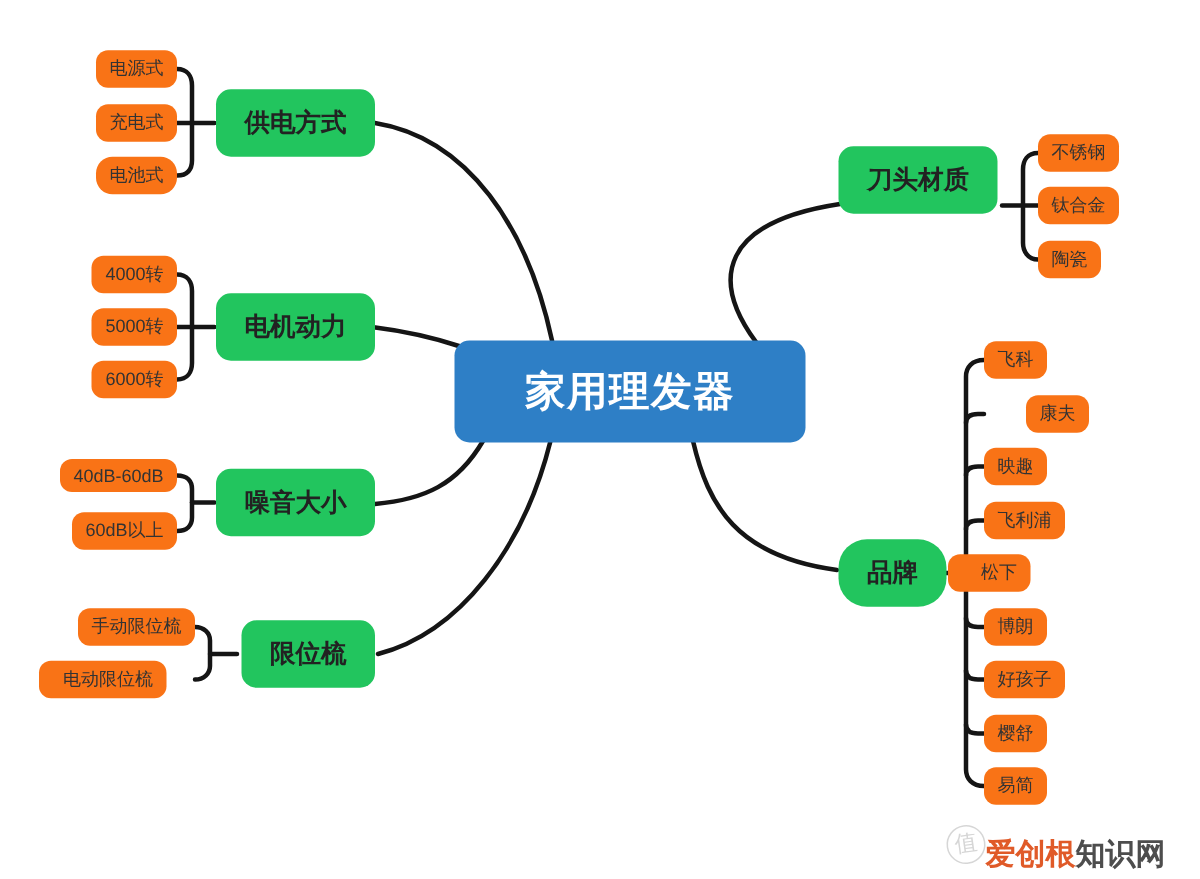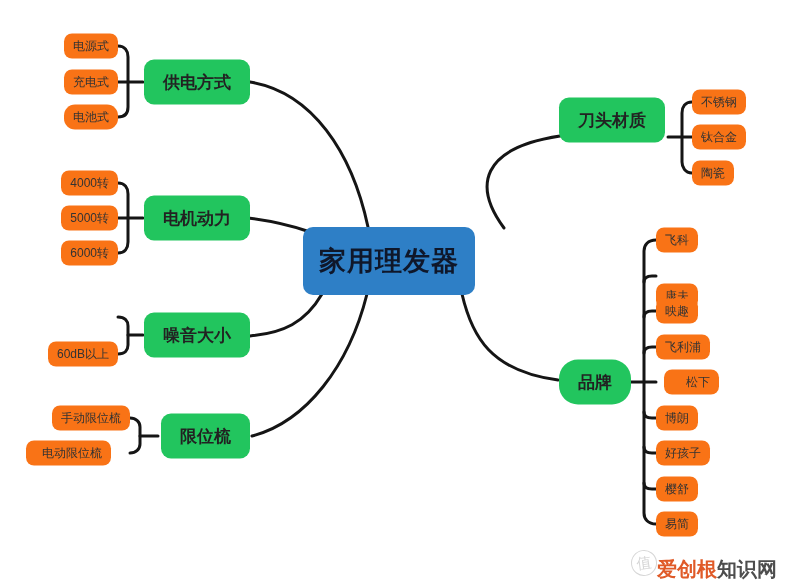--- a/index.html
+++ b/index.html
@@ -9,23 +9,23 @@
     background:#ffffff;
     overflow:hidden;
     font-family:"Liberation Sans","DejaVu Sans",sans-serif;
   }
   .wires{position:absolute;left:0;top:0;z-index:1;}
   .wires path{fill:none;stroke:#151515;stroke-width:3;stroke-linecap:round;stroke-linejoin:round;}
 
   .node{position:absolute;z-index:2;box-sizing:border-box;white-space:nowrap;transform:translateY(-50%);}
 
   .central{
-    background:#2E7FC6;color:#0f172a;
+    background:#2E7FC6;color:#ffffff;
     font-size:27px;font-weight:600;letter-spacing:1px;
-    padding:16px 16px;border-radius:10px;
+    padding:16px 47px;border-radius:10px;
   }
   .branch{
     background:#22c55e;color:#222222;
     font-size:17px;font-weight:600;
     padding:11px 19px;border-radius:10px;
   }
   .leaf{
     background:#f97316;color:#333333;
     font-size:12px;font-weight:400;
     padding:4px 9px;border-radius:8px;
@@ -94,37 +94,38 @@
   <div class="node leaf" style="right:682px;top:46px;">电源式</div>
   <div class="node leaf" style="right:682px;top:82px;">充电式</div>
   <div class="node leaf" style="right:682px;top:117px;border-radius:11px;">电池式</div>
 
   <div class="node branch" style="right:550px;top:218px;">电机动力</div>
   <div class="node leaf" style="right:682px;top:183px;">4000转</div>
   <div class="node leaf" style="right:682px;top:218px;">5000转</div>
   <div class="node leaf" style="right:682px;top:253px;">6000转</div>
 
   <div class="node branch" style="right:550px;top:335px;">噪音大小</div>
+  <div class="node leaf" style="right:682px;top:317px;">40dB-60dB</div>
   <div class="node leaf" style="right:682px;top:354px;">60dB以上</div>
 
   <div class="node leaf" style="right:670px;top:418px;">手动限位梳</div>
   <div class="node branch" style="right:550px;top:436px;">限位梳</div>
   <div class="node leaf" style="right:689px;top:453px;padding-left:16px;">电动限位梳</div>
 
   <div class="node branch" style="left:559px;top:120px;">刀头材质</div>
   <div class="node leaf" style="left:692px;top:102px;">不锈钢</div>
   <div class="node leaf" style="left:692px;top:137px;">钛合金</div>
   <div class="node leaf" style="left:692px;top:173px;">陶瓷</div>
 
   <div class="node branch" style="left:559px;top:382px;border-radius:19px;">品牌</div>
   <div class="node leaf" style="left:656px;top:240px;">飞科</div>
-  <div class="node leaf" style="left:656px;top:276px;margin-top:20px;">康夫</div>
+  <div class="node leaf" style="left:684px;top:276px;">康夫</div>
   <div class="node leaf" style="left:656px;top:311px;">映趣</div>
   <div class="node leaf" style="left:656px;top:347px;">飞利浦</div>
-  <div class="node leaf" style="left:664px;top:382px;padding-left:22px;">松下</div>
+  <div class="node leaf" style="left:632px;top:382px;padding-left:22px;">松下</div>
   <div class="node leaf" style="left:656px;top:418px;">博朗</div>
   <div class="node leaf" style="left:656px;top:453px;">好孩子</div>
   <div class="node leaf" style="left:656px;top:489px;">樱舒</div>
   <div class="node leaf" style="left:656px;top:524px;text-align:center;">易简</div>
 
   <div class="watermark">
     <div class="wm-badge">值</div>
     <div class="wm-main"><span class="wm-orange">爱创根</span><span class="wm-gray">知识网</span></div>
   </div>
 

